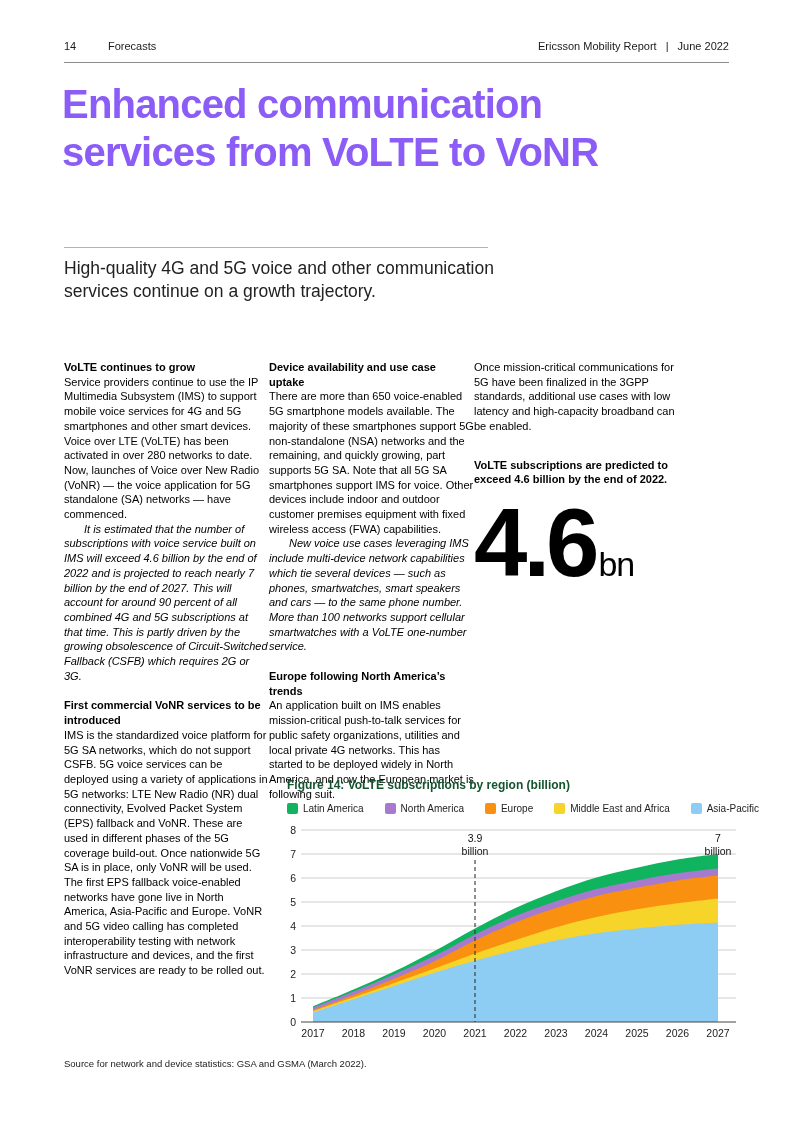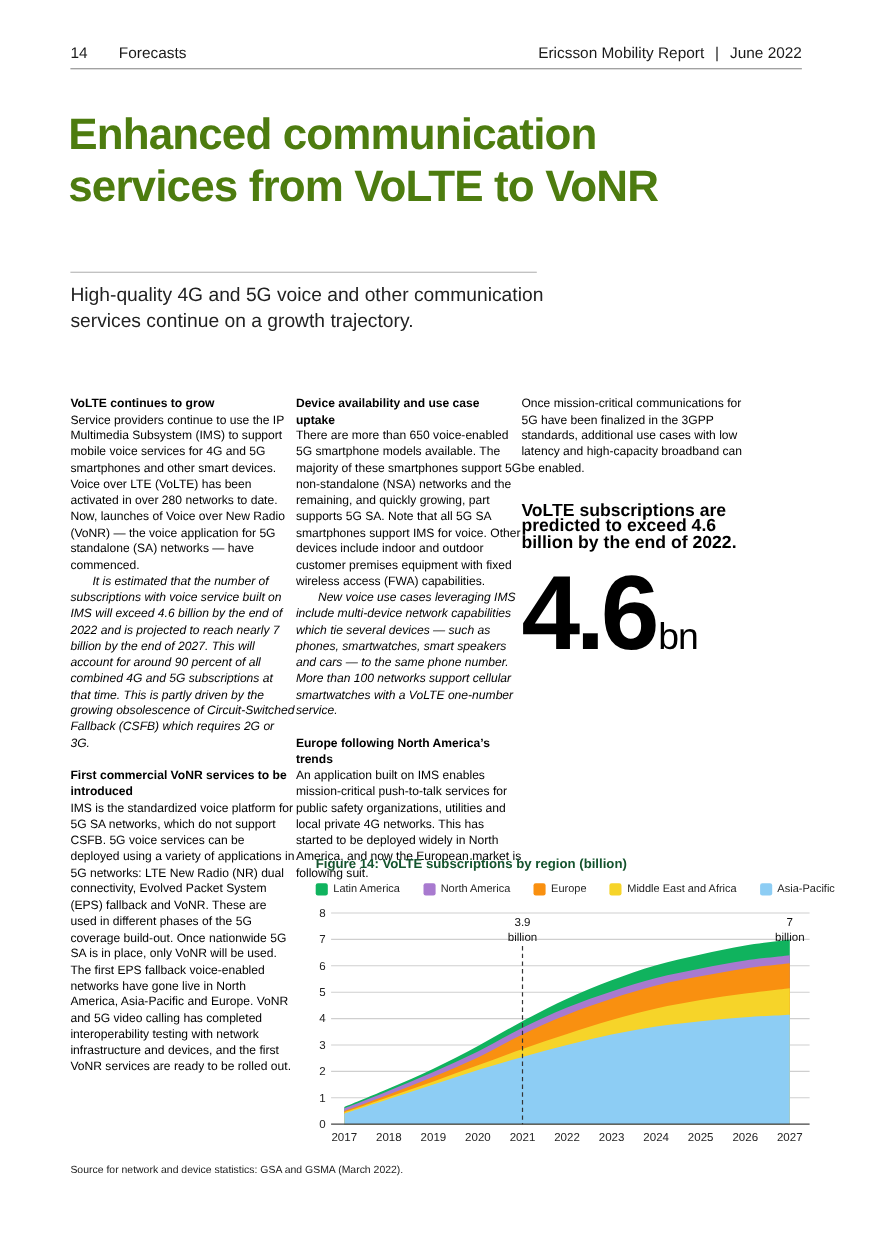--- a/index.html
+++ b/index.html
@@ -7,34 +7,34 @@
   .page {
     position:relative; width:793px; height:1122px; margin:0 auto;
     background:#ffffff; color:#000;
     font-family:"Liberation Sans", sans-serif;
     overflow:hidden;
   }
   
   .header {
     position:absolute; left:64px; right:64px; top:40px;
     display:flex; align-items:baseline;
-    font-size:14px; color:#1a1a1a;
+    font-size:11px; color:#1a1a1a;
   }
   .header .pagenum { display:inline-block; width:44px; }
   .header .right { margin-left:auto; }
   .header .divider { margin:0 6px; color:#1a1a1a; }
   .header-rule {
     position:absolute; left:64px; right:64px; top:62px;
     border-top:1px solid #8c8c8c;
   }
   
   .title {
     position:absolute; left:62px; top:80px; width:660px;
     font-size:40px; line-height:48px; font-weight:bold;
-    letter-spacing:-0.8px; color:#4d7c0f;margin-top:18px;
+    letter-spacing:-0.8px; color:#8b5cf6;
   }
   .subtitle-rule {
     position:absolute; left:64px; top:247px; width:424px;
     border-top:1px solid #b3b3b3;
   }
   .subtitle {
     position:absolute; left:64px; top:257px; width:455px;
     font-size:17.5px; line-height:23px; color:#222;
   }
   
@@ -42,21 +42,21 @@
     position:absolute; left:64px; top:360px; width:665px;
     display:grid; grid-template-columns:205px 205px 211px; 
     font-size:11px; line-height:14.7px; color:#000;
   }
   .block { margin-bottom:15px; }
   .block h3 { font-size:11px; line-height:14.7px; font-weight:bold; }
   .block p.indent { text-indent:20px;font-style:italic; }
   
   .statement {
     margin-top:24px; width:202px;
-    font-weight:bold; font-size:16px; line-height:14.7px;
+    font-weight:bold; font-size:11px; line-height:14.7px;
   }
   .big-number {
     margin-top:8px; line-height:1; white-space:nowrap;
   }
   .big-number .value {
     font-size:96px; font-weight:bold; letter-spacing:-4px;
   }
   .big-number .unit {
     font-size:34px; font-weight:normal; letter-spacing:-1px; margin-left:3px;
   }

